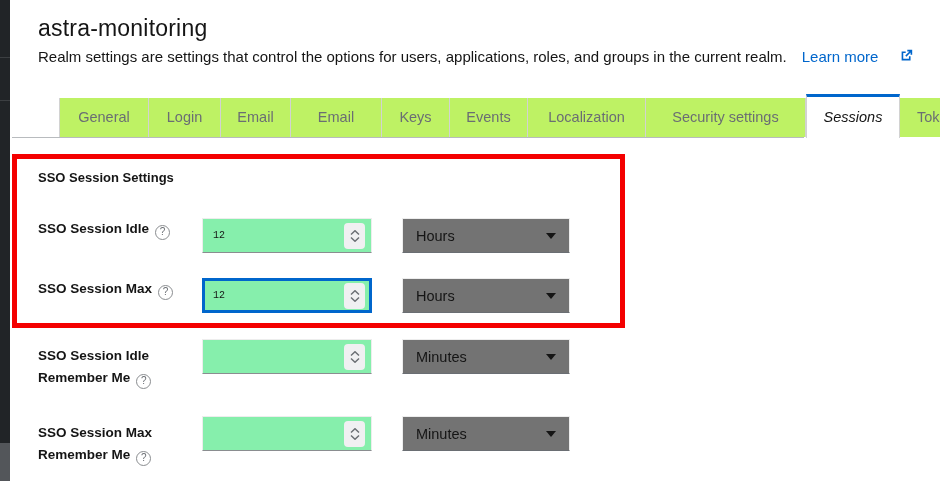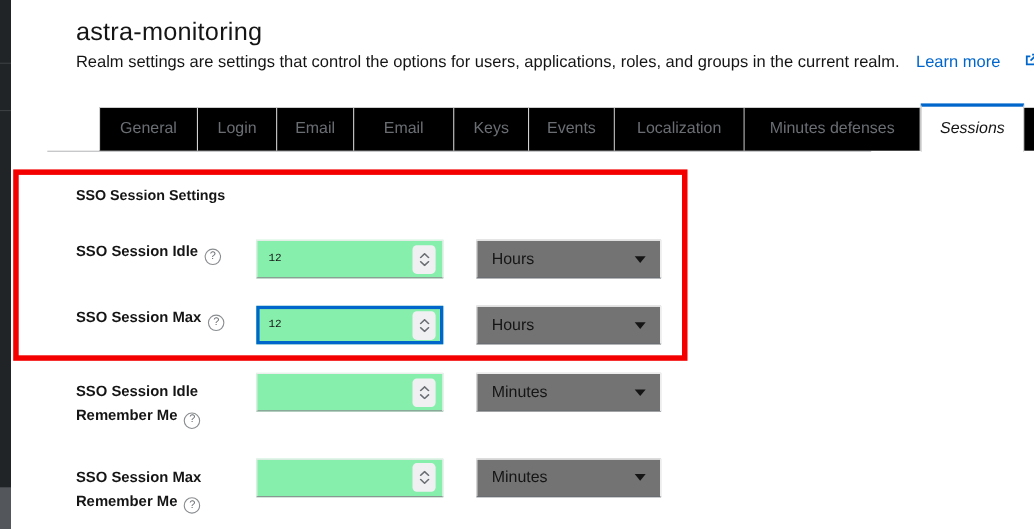--- a/index.html
+++ b/index.html
@@ -19,21 +19,21 @@
     width: 10px; height: 481px;
     background: #212427;
     z-index: 10;
   }
   .strip-line { position: absolute; left: 0; width: 10px; height: 1px; background: #3c3f42; }
   .strip-line.l1 { top: 57px; }
   .strip-line.l2 { top: 100px; }
   .strip-scroll { position: absolute; left: 0; top: 443px; width: 10px; height: 38px; background: #53565a; }
 
   
-  .content { position: absolute; left: 0; top: 0; width: 792px; height: 481px; padding-left: 43px; }
+  .content { position: absolute; left: 12px; top: 0; width: 792px; height: 481px; }
 
   .header { padding: 13px 0 0 26px; }
   .page-title {
     font-size: 23px; line-height: 30px; font-weight: 500;
     color: #151515; letter-spacing: .2px;
   }
   .subtitle-row { margin-top: 4px; display: flex; align-items: baseline; white-space: nowrap; }
   .description { font-size: 15px; line-height: 20px; color: #151515; }
   .learn-more {
     margin-left: 15px; font-size: 15px; line-height: 20px;
@@ -44,21 +44,21 @@
 
   
   .tabs-row {
     display: flex; align-items: flex-end;
     margin-top: 27px; padding-left: 47px;
     border-bottom: 1px solid #b8bbbe;
     position: relative;
   }
   .tab {
     height: 39px; line-height: 39px;
-    background: #000000; color: #6a6e73;
+    background: #bef264; color: #6a6e73;
     font-size: 14.5px; text-align: center;
     border-right: 1px solid #d2d2d2;
     cursor: pointer; user-select: none;
     flex: none; overflow: hidden;
   }
   .tab:first-child { border-left: 1px solid #d2d2d2; }
   .tab:nth-child(1) { width: 90px; }
   .tab:nth-child(2) { width: 72px; }
   .tab:nth-child(3) { width: 70px; }
   .tab:nth-child(4) { width: 91px; }
@@ -167,21 +167,21 @@
     </div>
 
     <div class="tabs-row">
       <div class="tab">General</div>
       <div class="tab">Login</div>
       <div class="tab">Email</div>
       <div class="tab">Email</div>
       <div class="tab">Keys</div>
       <div class="tab">Events</div>
       <div class="tab">Localization</div>
-      <div class="tab">Minutes defenses</div>
+      <div class="tab">Security settings</div>
       <div class="tab active">Sessions</div>
       <div class="tab">Tokens</div>
     </div>
 
     <div class="form-area">
       <h2 class="section-heading">SSO Session Settings</h2>
 
       <div class="form-row r1">
         <div class="row-label"><span>SSO Session Idle</span><span class="help-icon">?</span></div>
         <div class="input-group">

